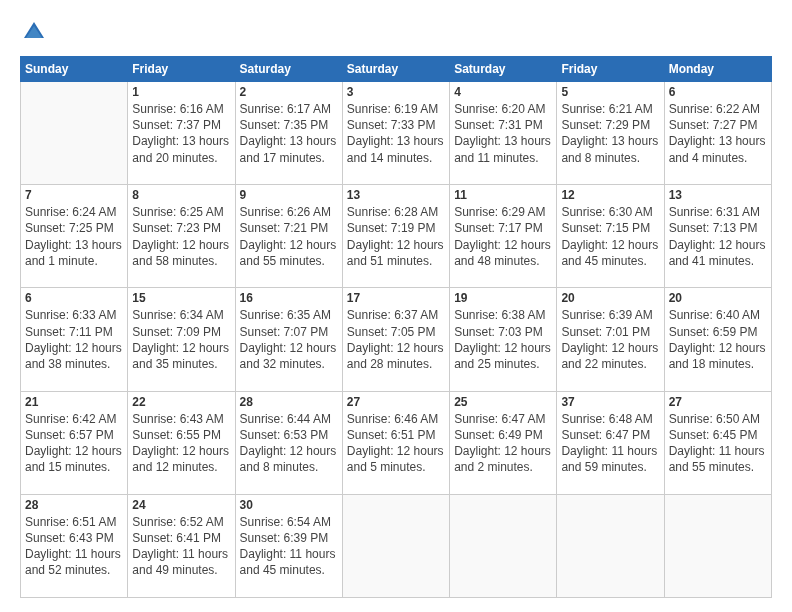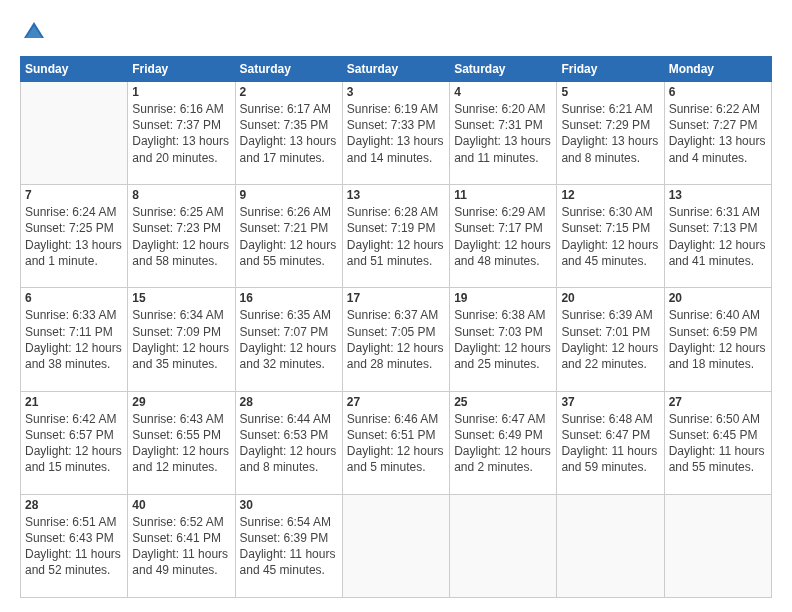--- a/index.html
+++ b/index.html
@@ -229,21 +229,21 @@
             <div class="day-num">20</div>
             <div class="day-info">Sunrise: 6:40 AM<br>Sunset: 6:59 PM<br>Daylight: 12 hours<br>and 18 minutes.</div>
           </td>
         </tr>
         <tr class="week-row">
           <td>
             <div class="day-num">21</div>
             <div class="day-info">Sunrise: 6:42 AM<br>Sunset: 6:57 PM<br>Daylight: 12 hours<br>and 15 minutes.</div>
           </td>
           <td>
-            <div class="day-num">29</div>
+            <div class="day-num">22</div>
             <div class="day-info">Sunrise: 6:43 AM<br>Sunset: 6:55 PM<br>Daylight: 12 hours<br>and 12 minutes.</div>
           </td>
           <td>
             <div class="day-num">28</div>
             <div class="day-info">Sunrise: 6:44 AM<br>Sunset: 6:53 PM<br>Daylight: 12 hours<br>and 8 minutes.</div>
           </td>
           <td>
             <div class="day-num">27</div>
             <div class="day-info">Sunrise: 6:46 AM<br>Sunset: 6:51 PM<br>Daylight: 12 hours<br>and 5 minutes.</div>
           </td>
@@ -259,21 +259,21 @@
             <div class="day-num">27</div>
             <div class="day-info">Sunrise: 6:50 AM<br>Sunset: 6:45 PM<br>Daylight: 11 hours<br>and 55 minutes.</div>
           </td>
         </tr>
         <tr class="last-row">
           <td>
             <div class="day-num">28</div>
             <div class="day-info">Sunrise: 6:51 AM<br>Sunset: 6:43 PM<br>Daylight: 11 hours<br>and 52 minutes.</div>
           </td>
           <td>
-            <div class="day-num">40</div>
+            <div class="day-num">24</div>
             <div class="day-info">Sunrise: 6:52 AM<br>Sunset: 6:41 PM<br>Daylight: 11 hours<br>and 49 minutes.</div>
           </td>
           <td>
             <div class="day-num">30</div>
             <div class="day-info">Sunrise: 6:54 AM<br>Sunset: 6:39 PM<br>Daylight: 11 hours<br>and 45 minutes.</div>
           </td>
           <td class="empty"></td>
           <td class="empty"></td>
           <td class="empty"></td>
           <td class="empty"></td>

